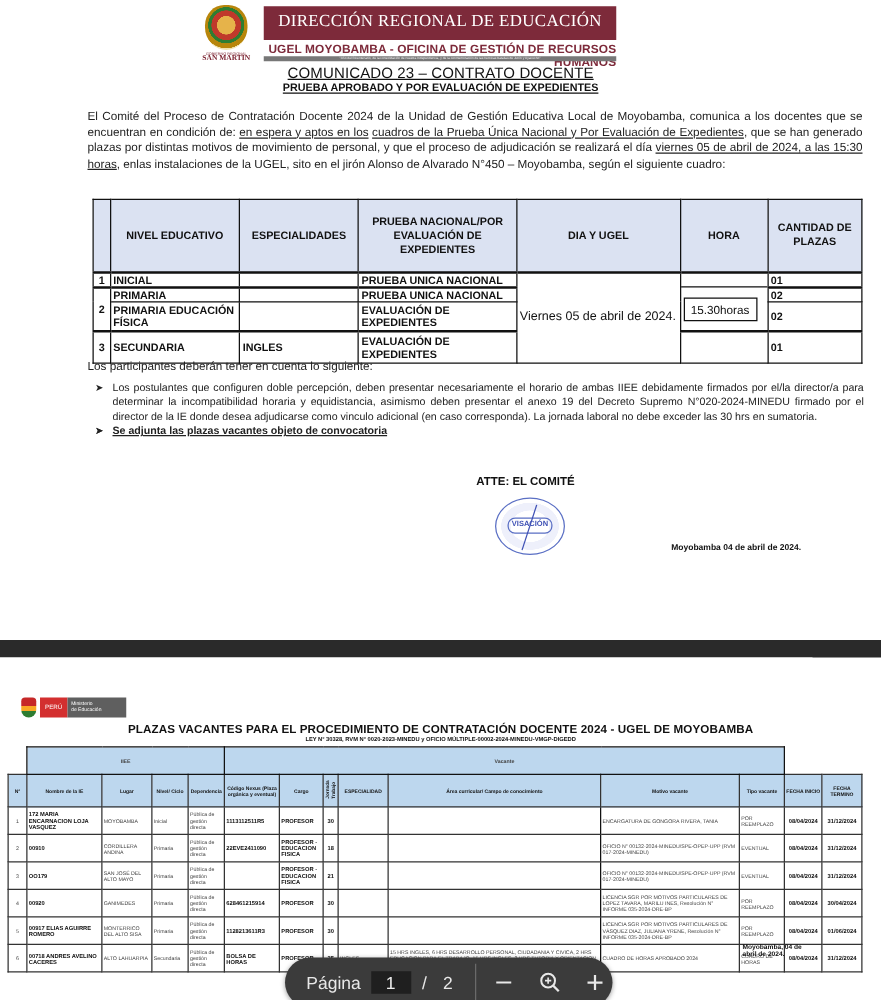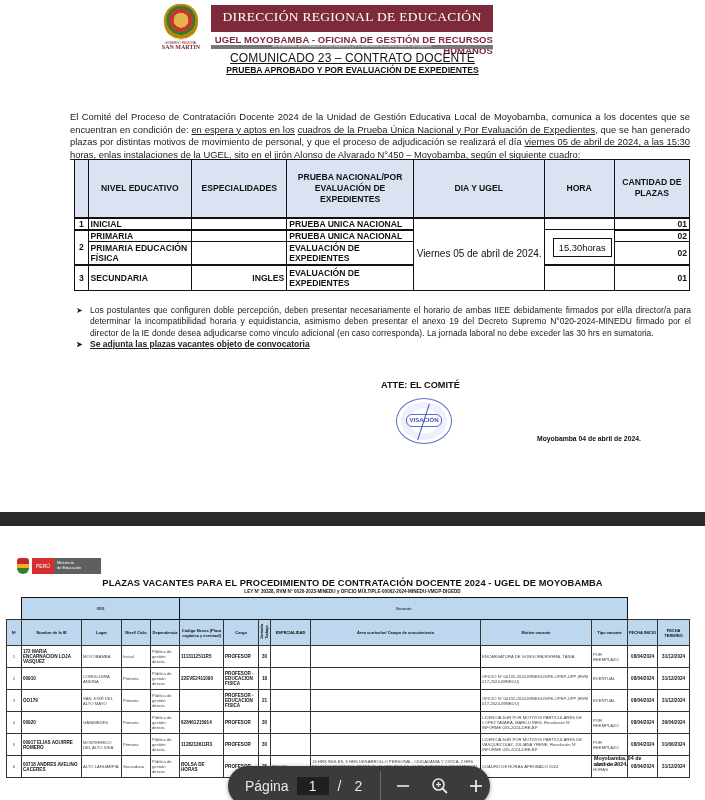--- a/index.html
+++ b/index.html
@@ -19,29 +19,29 @@
   .hdr-title { position: absolute; left: 211px; top: 9px; width: 282px; text-align: center; color: #fff;
      font-family: "Liberation Serif", serif; font-size: 13.5px; letter-spacing: 0.3px; }
   .hdr-sub { position: absolute; left: 211px; top: 34px; width: 282px; text-align: right; color: #7d2a3a;
      font-size: 9.5px; font-weight: bold; letter-spacing: 0.1px; }
   .hdr-motto-bar { position: absolute; left: 211px; top: 45px; width: 282px; height: 4px; background: #777; }
   .hdr-motto { position: absolute; left: 211px; top: 45px; width: 282px; text-align: center; color: #eee; font-size: 2.6px; line-height: 4px; white-space: nowrap; overflow: hidden; }
 
   .com-title { position: absolute; left: 0; top: 51px; width: 705px; text-align: center; font-weight: normal; font-size: 12px; text-decoration: underline; letter-spacing: 0.1px; }
   .com-subtitle { position: absolute; left: 0; top: 65px; width: 705px; text-align: center; font-weight: bold; font-size: 8.6px; text-decoration: underline; }
 
-  .intro { position: absolute; left: 70px; top: 87px; width: 620px; font-size: 9.4px; line-height: 12.6px; text-align: justify; color: #222; margin-top: 24px; }
+  .intro { position: absolute; left: 70px; top: 87px; width: 620px; font-size: 9.4px; line-height: 12.6px; text-align: justify; color: #222; }
   .intro u { text-decoration: underline; }
 
   table.t1 { position: absolute; left: 74px; top: 159px; width: 616px; border-collapse: collapse; font-size: 8.6px; }
   .t1 td, .t1 th { border: 1.2px solid #111; padding: 0 2px; vertical-align: middle; }
   .t1 th { background: #dbe2f2; font-weight: bold; text-align: center; line-height: 11px; height: 58px; }
   .t1 td.b { font-weight: bold; }
   .t1 td.num { text-align: center; font-weight: bold; width: 12px; }
-  .t1 td.c { text-align: right; }
+  .t1 td.c { text-align: left; }
   .t1 td.thick { border-top: 2.5px solid #111; }
   .hour-box { display: inline-block; border: 1.5px solid #111; padding: 3px 5px; font-size: 9.4px; }
 
   .notes-head { position: absolute; left: 70px; top: 287px; font-size: 9.4px; color: #222; }
   ul.notes { position: absolute; left: 76px; top: 305px; width: 615px; list-style: none; font-size: 8.5px; line-height: 11.4px; color: #222; }
   ul.notes li { position: relative; padding-left: 14px; text-align: justify; }
   ul.notes li .arrow { position: absolute; left: 0; top: 0; font-size: 8px; }
   .note-strong { font-weight: bold; text-decoration: underline; }
 
   .atte { position: absolute; left: 381px; top: 380px; font-size: 9.2px; font-weight: bold; }
@@ -158,20 +158,21 @@
       <td class="num thick">3</td>
       <td class="b thick">SECUNDARIA</td>
       <td class="c b thick">INGLES</td>
       <td class="b thick" style="line-height:10px;">EVALUACIÓN DE EXPEDIENTES</td>
       <td class="thick"></td>
       <td class="c b thick">01</td>
     </tr>
   </tbody>
     </table>
 
+  <div class="notes-head">Los participantes deberán tener en cuenta lo siguiente:</div>
   <ul class="notes">
     <li><span class="arrow">➤</span><span>Los postulantes que configuren doble percepción, deben presentar necesariamente el horario de ambas IIEE debidamente firmados por el/la director/a para determinar la incompatibilidad horaria y equidistancia, asimismo deben presentar el anexo 19 del Decreto Supremo N°020-2024-MINEDU firmado por el director de la IE donde desea adjudicarse como vinculo adicional (en caso corresponda). La jornada laboral no debe exceder las 30 hrs en sumatoria.</span></li>
     <li><span class="arrow">➤</span></li>
     <li><span class="arrow">➤</span><span class="note-strong">Se adjunta las plazas vacantes objeto de convocatoria</span></li>
   </ul>
 
   <div class="atte">ATTE: EL COMITÉ</div>
   <div class="seal">
     <div class="seal-inner">VISACIÓN</div>
     <div class="seal-line"></div>

